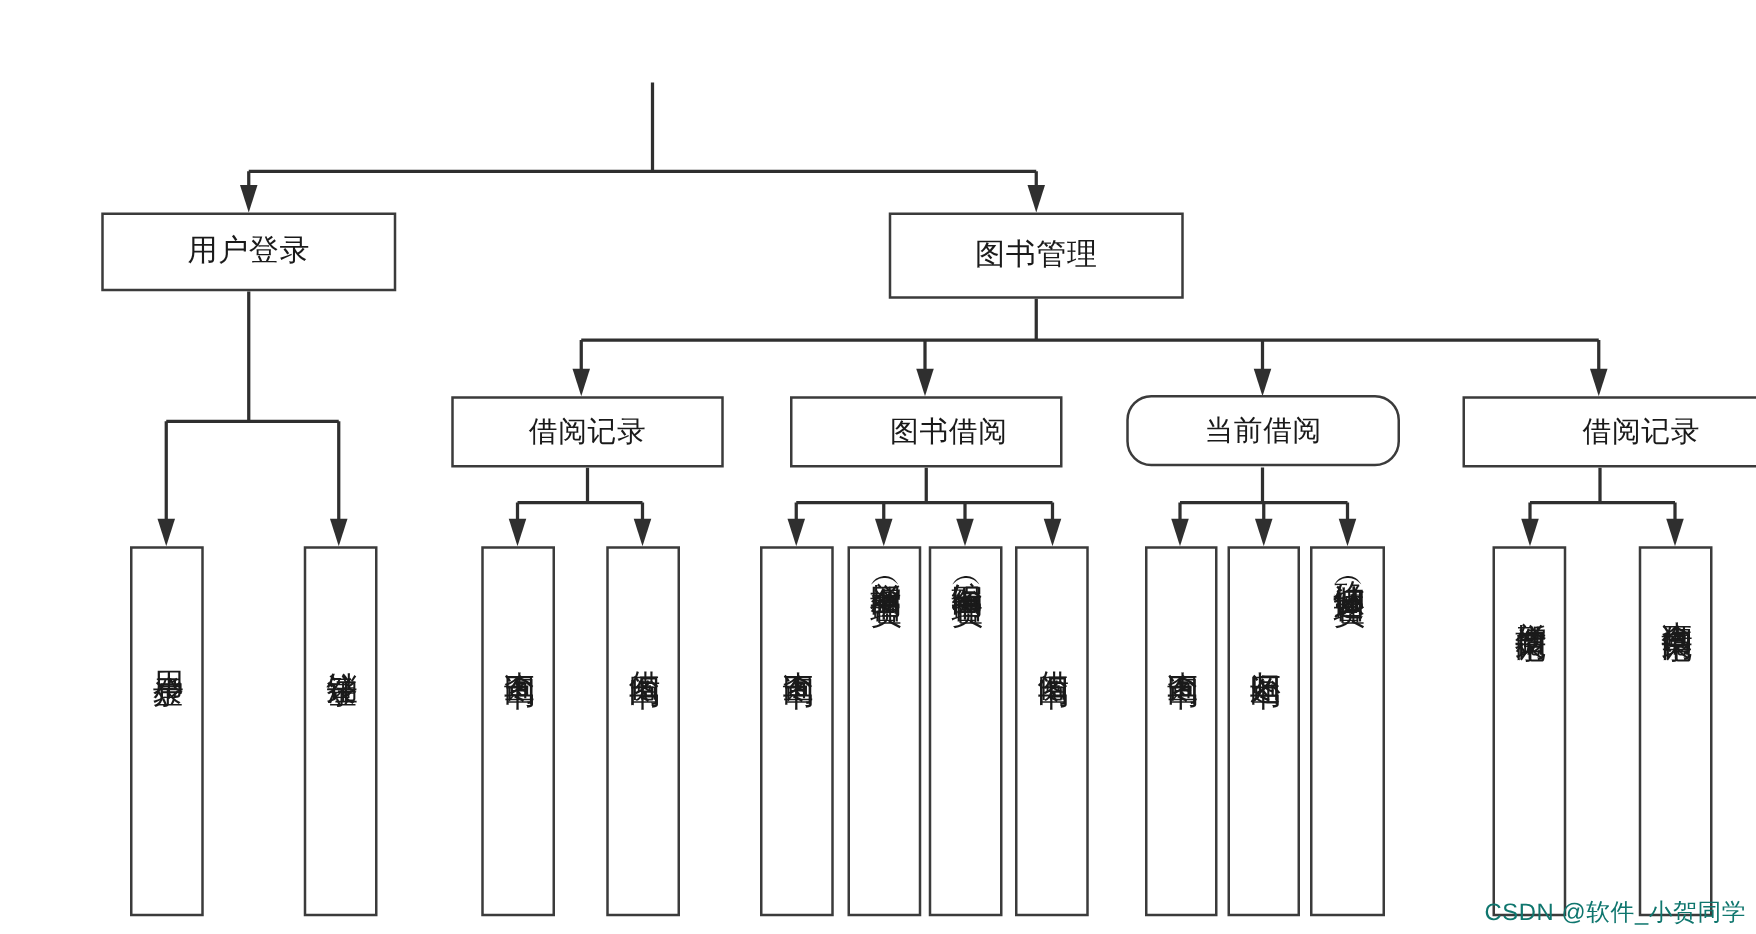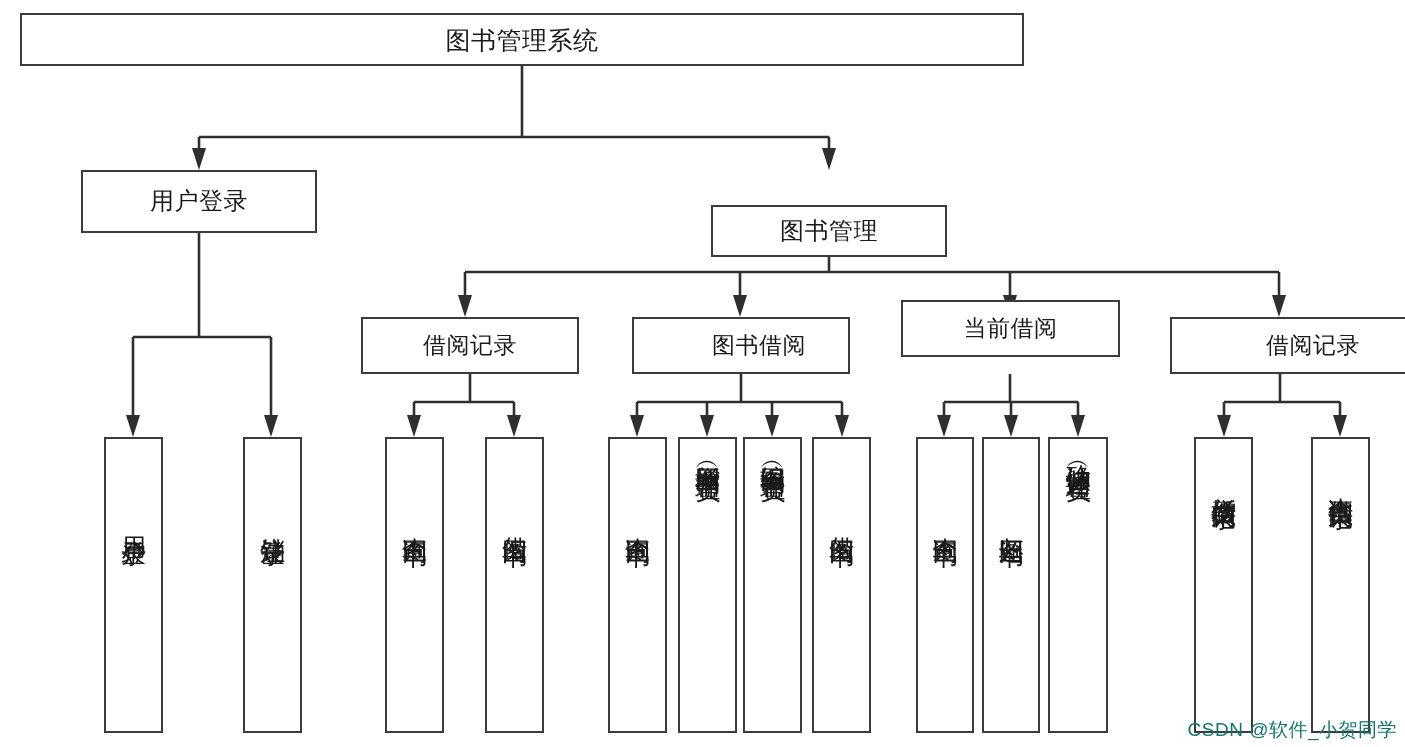--- a/index.html
+++ b/index.html
@@ -141,38 +141,35 @@
     <polygon class="arrowhead" points="1078,437 1071,415 1085,415"></polygon>
 
     <line x1="1280" y1="374" x2="1280" y2="402"></line>
     <line x1="1224" y1="402" x2="1340" y2="402"></line>
     <line x1="1224" y1="402" x2="1224" y2="425"></line>
     <polygon class="arrowhead" points="1224,437 1217,415 1231,415"></polygon>
     <line x1="1340" y1="402" x2="1340" y2="425"></line>
     <polygon class="arrowhead" points="1340,437 1333,415 1347,415"></polygon>
   </svg>
 
-  <div class="node root" style="left:20px; top:13px; width:1004px; height:53px;">
-    <span class="label">图书管理系统</span>
-  </div>
 
   <div class="node lvl2" style="left:81px; top:170px; width:236px; height:63px;">
     <span class="label">用户登录</span>
   </div>
-  <div class="node lvl2" style="left:711px; top:170px; width:236px; height:52px;margin-top:35px;">
+  <div class="node lvl2" style="left:711px; top:170px; width:236px; height:69px;">
     <span class="label">图书管理</span>
   </div>
 
   <div class="node lvl3" style="left:361px; top:317px; width:218px; height:57px;">
     <span class="label">借阅记录</span>
   </div>
   <div class="node lvl3" style="left:632px; top:317px; width:218px; height:57px;padding-left:36px;">
     <span class="label">图书借阅</span>
   </div>
-  <div class="node lvl3" style="left:901px; top:300px; width:219px; height:57px;">
+  <div class="node lvl3" style="left:901px; top:316px; width:219px; height:57px;border-radius:20px;">
     <span class="label">当前借阅</span>
   </div>
   <div class="node lvl3" style="left:1170px; top:317px; width:250px; height:57px;padding-left:36px;">
     <span class="label">借阅记录</span>
   </div>
 
   <div class="node leaf" style="left:104px; top:437px; width:59px; height:296px; padding-top:78px;">
     <span class="label">用户登录</span>
   </div>
   <div class="node leaf" style="left:243px; top:437px; width:59px; height:296px; padding-top:78px;">

